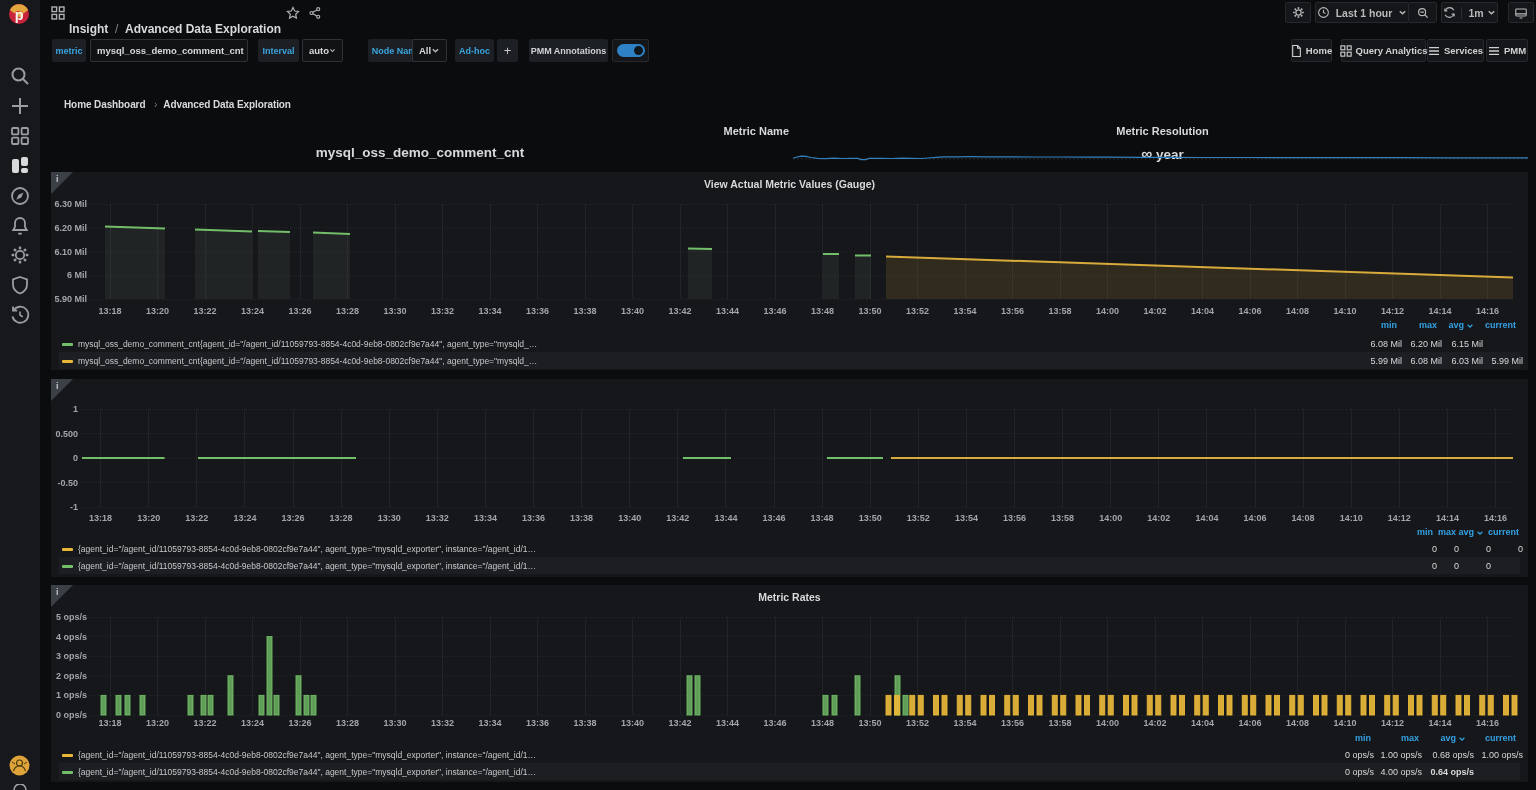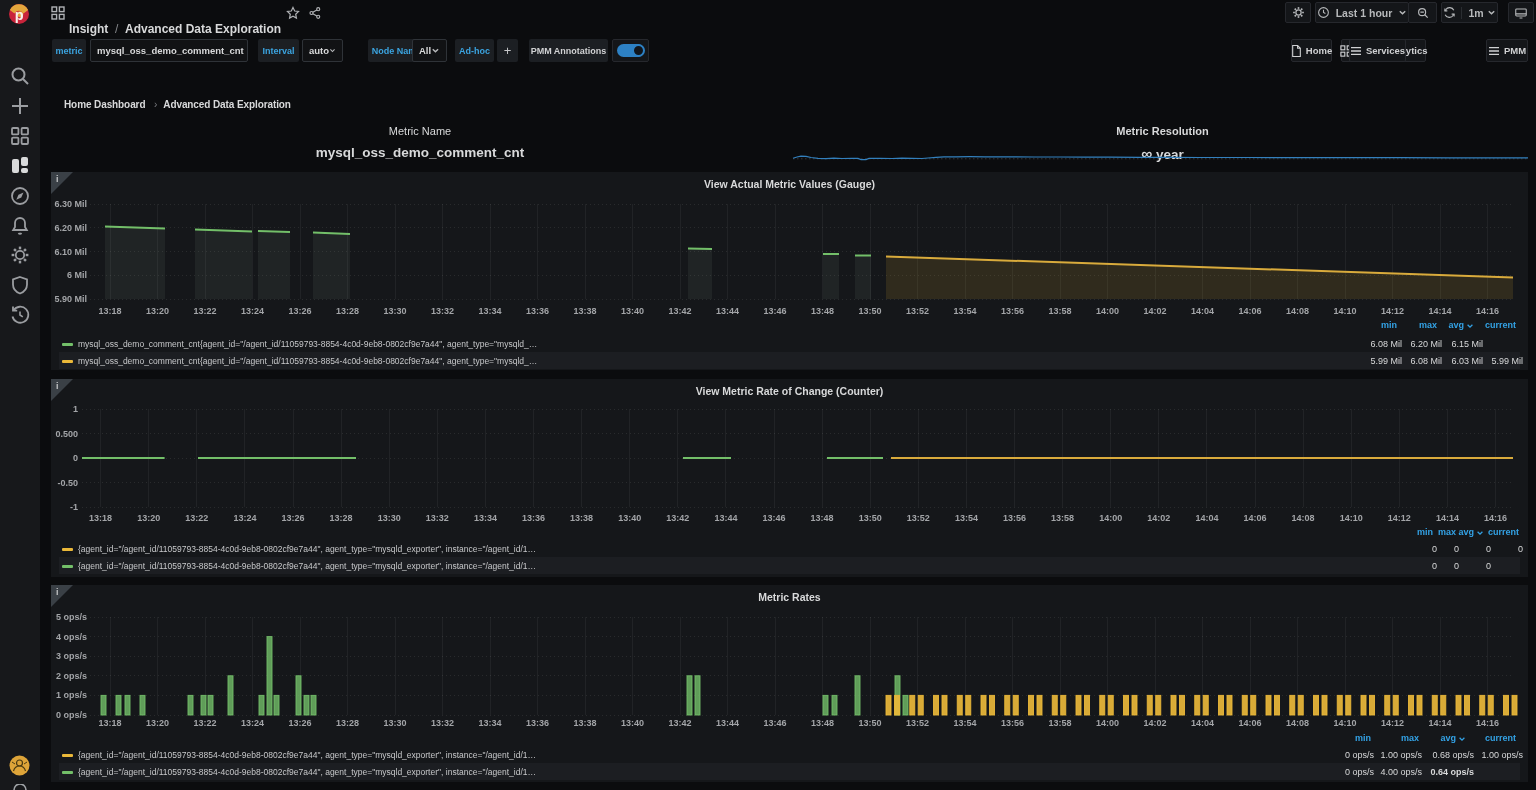--- a/index.html
+++ b/index.html
@@ -201,34 +201,34 @@
       <path d="M12 1v5h5" fill="none" stroke="#d0d1d3" stroke-width="2"></path>
     </svg>Home</div>
 <div class="navbtn" style="left:1341px;width:85px;"><svg width="12" height="12" viewBox="0 0 14 14">
       <g fill="none" stroke="#d0d1d3" stroke-width="1.3">
         <rect x="1" y="1" width="4.6" height="4.6"></rect>
         <rect x="8.4" y="1" width="4.6" height="4.6"></rect>
         <rect x="1" y="8.4" width="4.6" height="4.6"></rect>
         <rect x="8.4" y="8.4" width="4.6" height="4.6"></rect>
       </g>
     </svg>Query Analytics</div>
-<div class="navbtn" style="left:1349px;width:57px;text-align:center;"><svg width="12" height="10" viewBox="0 0 14 12">
+<div class="navbtn" style="left:1427px;width:57px;text-align:center;"><svg width="12" height="10" viewBox="0 0 14 12">
       <g stroke="#d0d1d3" stroke-width="1.6">
         <path d="M1 2h12M1 6h12M1 10h12"></path>
       </g>
     </svg>Services</div>
 <div class="navbtn" style="left:1486px;width:42px;"><svg width="12" height="10" viewBox="0 0 14 12">
       <g stroke="#d0d1d3" stroke-width="1.6">
         <path d="M1 2h12M1 6h12M1 10h12"></path>
       </g>
     </svg>PMM</div>
 <div class="abs" style="left:64px;top:99px;font-size:10px;letter-spacing:-0.1px;font-weight:700;color:#d8d9da;">Home Dashboard
 <span style="color:#7b7d80;font-weight:400;padding:0 6px;">›</span>Advanced Data Exploration</div>
 
-<div class="abs" style="left:51px;top:125px;width:738px;text-align:center;color:#d8d9da;font-size:11px;font-weight:400;">Metric Name</div>
+<div class="abs" style="left:51px;top:125px;width:738px;text-align:right;color:#d8d9da;font-size:11px;font-weight:700;">Metric Name</div>
 <div class="abs" style="left:51px;top:145px;width:738px;text-align:center;color:#d8d9da;font-size:13.5px;font-weight:700;">mysql_oss_demo_comment_cnt</div>
 <div class="abs" style="left:797px;top:125px;width:731px;text-align:center;color:#d8d9da;font-size:11px;font-weight:700;">Metric Resolution</div>
 <div class="abs" style="left:797px;top:145px;width:731px;text-align:center;color:#d8d9da;font-size:13.5px;font-weight:700;"><span style="font-size:15.5px;">∞</span> year</div>
 
 <svg class="abs" style="left:0px;top:110px" width="1536" height="55" viewBox="0 0 1536 55">
 <line x1="793" y1="48.8" x2="1528" y2="48.8" stroke="rgba(255,255,255,0.18)" stroke-width="1" stroke-dasharray="1.5 2.5"></line>
 <path d="M793,48.2 L797,47.0 L801,46.2 L806,46.4 L811,47.5 L818,48.3 L826,48.6 L834,48.2 L842,48.5 L852,48.3 L858,48.4 L861,49.6 L866,49.6 L869,48.4 L880,48.3 L892,48.5 L902,48.2 L912,48.4 L922,48.5 L928,48.0 L936,47.3 L944,46.9 L956,46.8 L970,46.7 L985,46.8 L1000,46.8 L1015,46.9 L1035,47.0 L1060,47.0 L1085,47.1 L1110,47.1 L1140,47.3 L1170,47.4 L1200,47.5 L1250,47.5 L1300,47.6 L1350,47.7 L1400,47.7 L1450,47.8 L1500,47.8 L1528,47.9" fill="none" stroke="#3380bd" stroke-width="1.2"></path>
 </svg>
 <div class="panel" style="top:172px;height:198px;">
 <div class="corner"></div>
@@ -337,21 +337,20 @@
     <div class="lgdash" style="left:11px;top:188px;background:#eab839;"></div>
     <div class="lgtext" style="left:27px;top:184px;">mysql_oss_demo_comment_cnt{agent_id="/agent_id/11059793-8854-4c0d-9eb8-0802cf9e7a44", agent_type="mysqld_…</div>
     <div class="lgval" style="right:126px;top:184px;width:90px;">5.99 Mil</div>
     <div class="lgval" style="right:86px;top:184px;width:90px;">6.08 Mil</div>
     <div class="lgval" style="right:45px;top:184px;width:90px;margin-left:31px;">6.03 Mil</div>
     <div class="lgval" style="right:5px;top:184px;width:90px;">5.99 Mil</div>
   </div>
 <div class="panel" style="top:379px;height:198px;">
 <div class="corner"></div>
     <div class="corneri">i</div>
-<div class="ptitle">View Metric Rate of Change (Counter)</div>
 <svg class="abs" style="left:0;top:0" width="1477" height="198">
       <line x1="31" y1="30" x2="1462" y2="30" stroke="rgba(255,255,255,0.085)" stroke-width="1" stroke-dasharray="1 3" shape-rendering="crispEdges"></line>
       <line x1="31" y1="54.5" x2="1462" y2="54.5" stroke="rgba(255,255,255,0.085)" stroke-width="1" stroke-dasharray="1 3" shape-rendering="crispEdges"></line>
       <line x1="31" y1="79" x2="1462" y2="79" stroke="rgba(255,255,255,0.085)" stroke-width="1" stroke-dasharray="1 3" shape-rendering="crispEdges"></line>
       <line x1="31" y1="103.5" x2="1462" y2="103.5" stroke="rgba(255,255,255,0.085)" stroke-width="1" stroke-dasharray="1 3" shape-rendering="crispEdges"></line>
       <line x1="31" y1="128" x2="1462" y2="128" stroke="rgba(255,255,255,0.085)" stroke-width="1" stroke-dasharray="1 3" shape-rendering="crispEdges"></line>
       <line x1="49.6" y1="30" x2="49.6" y2="128" stroke="rgba(255,255,255,0.055)" stroke-width="1" shape-rendering="crispEdges"></line>
       <line x1="97.7" y1="30" x2="97.7" y2="128" stroke="rgba(255,255,255,0.055)" stroke-width="1" shape-rendering="crispEdges"></line>
       <line x1="145.8" y1="30" x2="145.8" y2="128" stroke="rgba(255,255,255,0.055)" stroke-width="1" shape-rendering="crispEdges"></line>
       <line x1="193.9" y1="30" x2="193.9" y2="128" stroke="rgba(255,255,255,0.055)" stroke-width="1" shape-rendering="crispEdges"></line>

